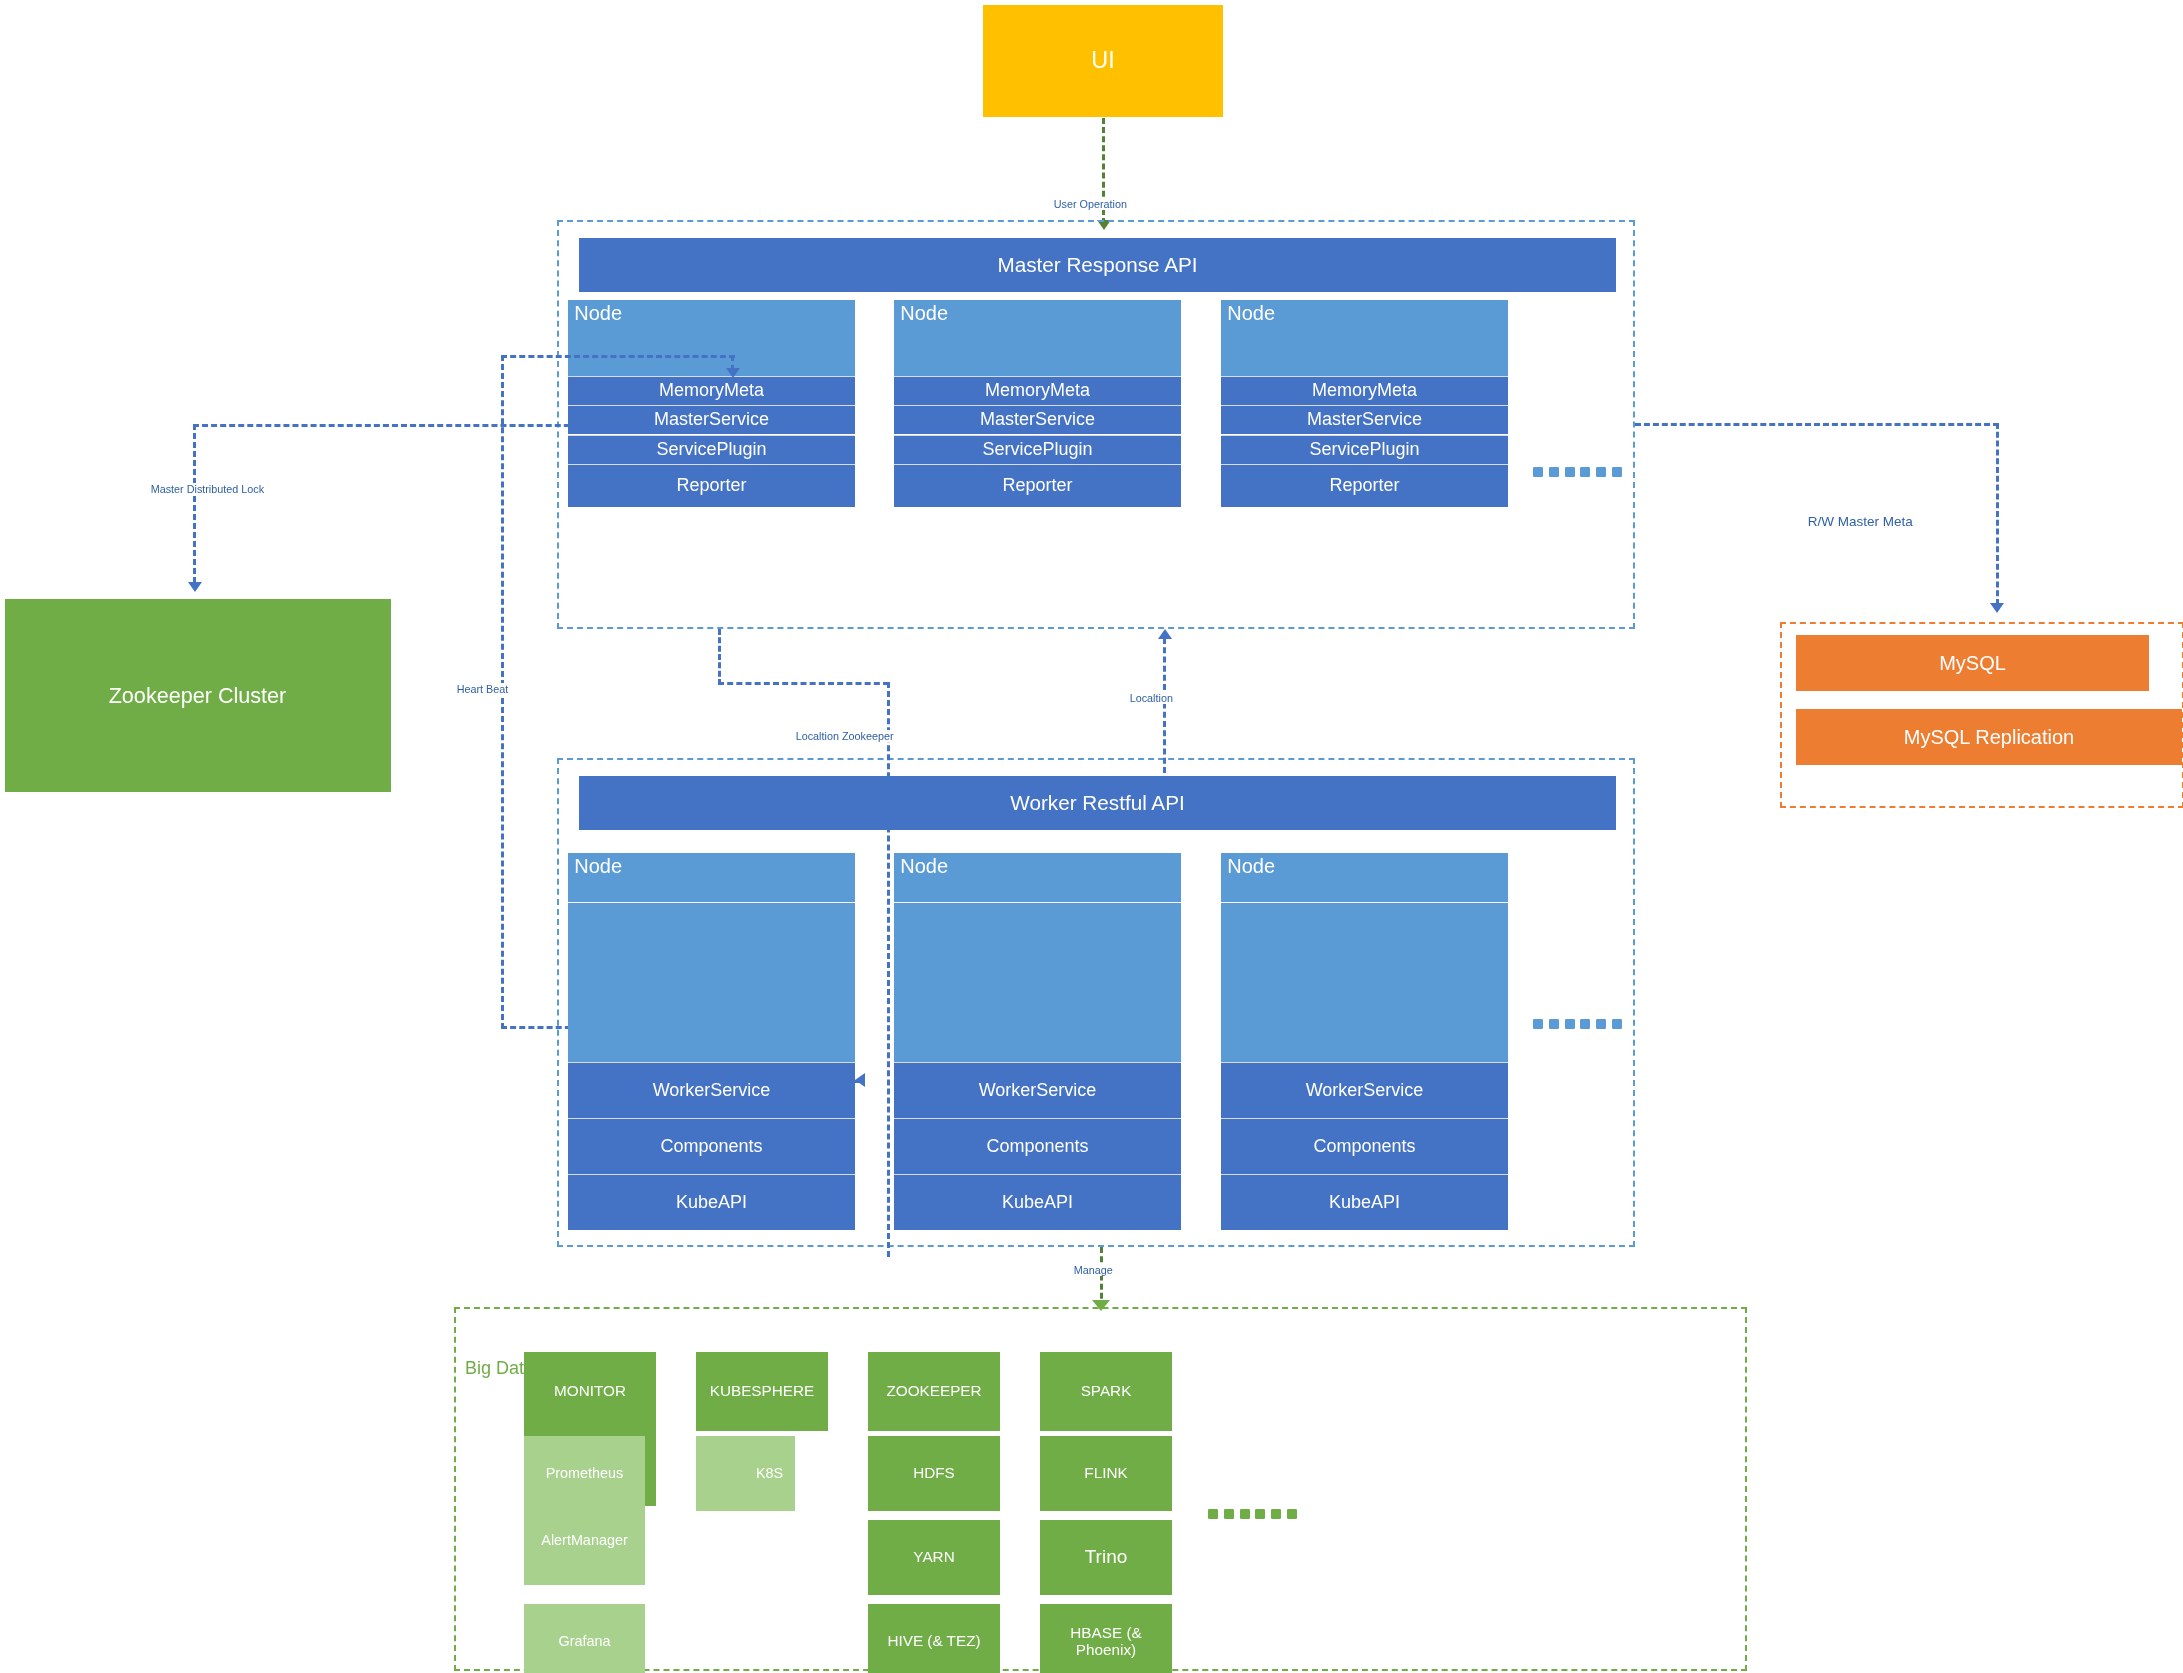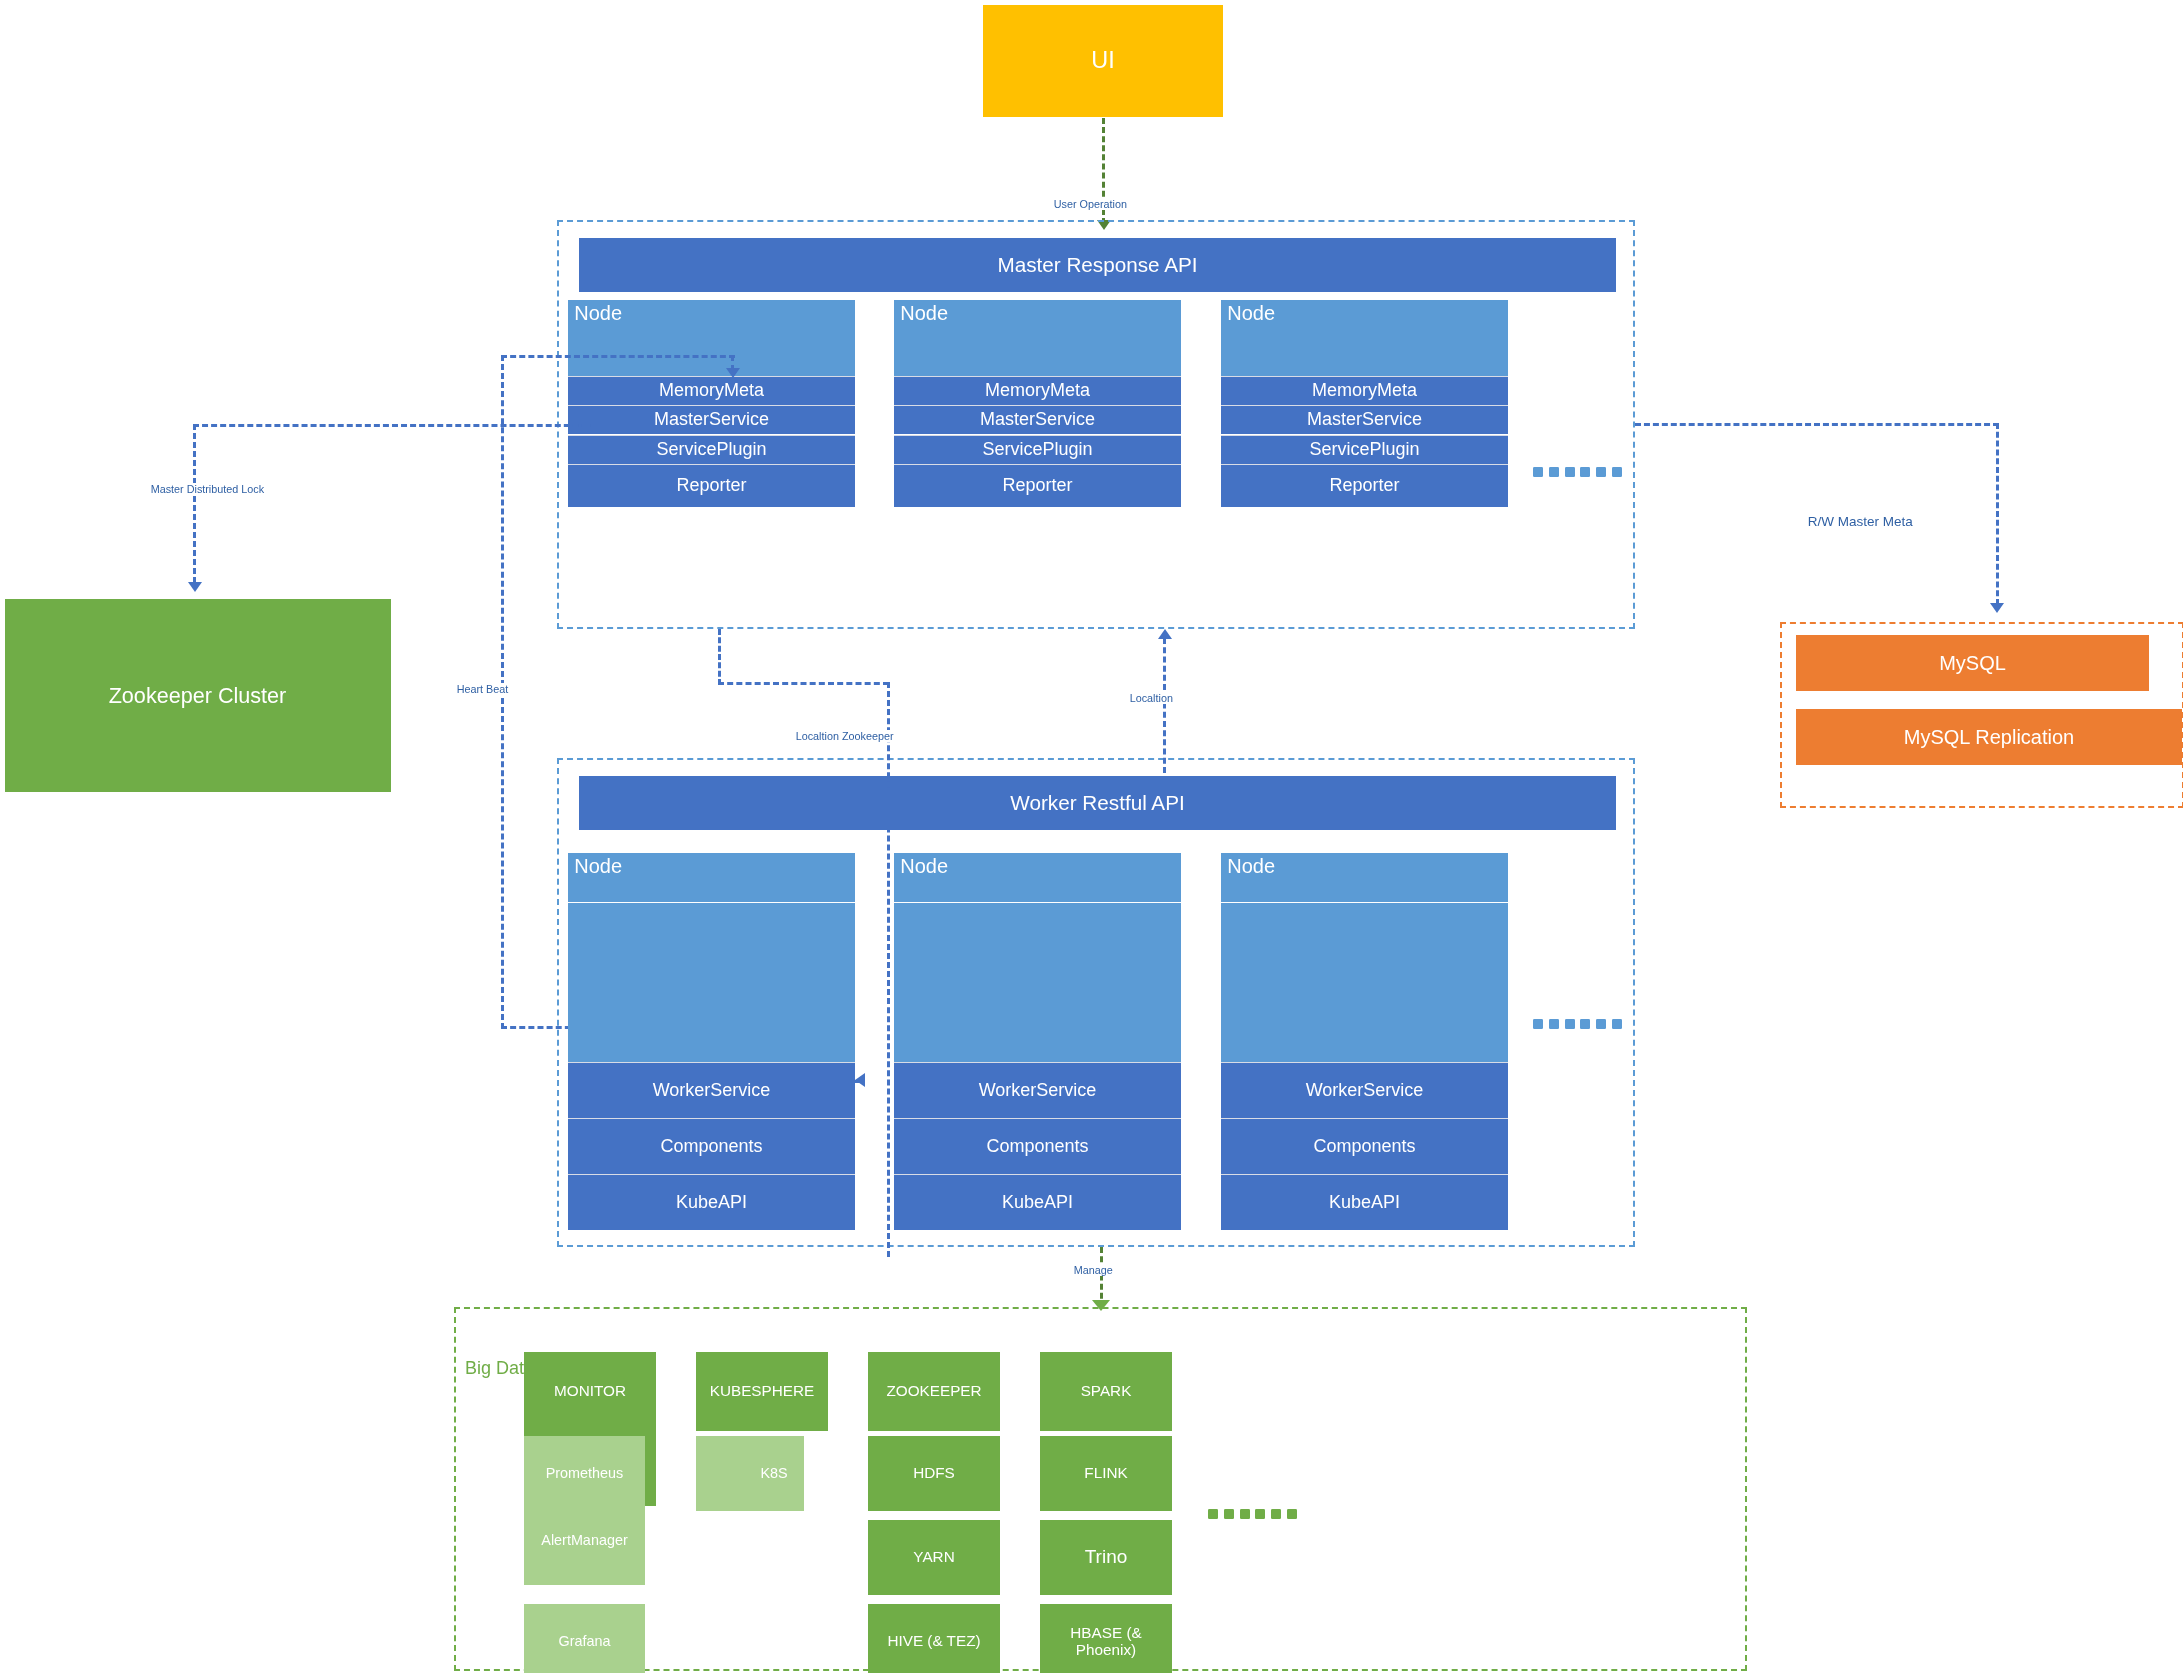--- a/index.html
+++ b/index.html
@@ -169,21 +169,21 @@
 
   <div class="frame frame-green" style="left:454px;top:1307px;width:1293px;height:364px;"></div>
   <div class="cap cap-green" style="left:465px;top:1318px;margin-top:40px;">Big Data  Service</div>
 
   <div class="box bd-dark" style="left:524px;top:1379px;width:132px;height:127px;font-size:15.3px;">MONITOR</div>
 
   <div class="box bd-light" style="left:524px;top:1436px;width:121px;height:75px;font-size:14.4px;">Prometheus</div>
   <div class="box bd-light" style="left:524px;top:1496px;width:121px;height:89px;font-size:14.4px;">AlertManager</div>
   <div class="box bd-light" style="left:524px;top:1604px;width:121px;height:75px;font-size:14.4px;">Grafana</div>
 
-  <div class="box bd-light" style="left:696px;top:1436px;width:108px;height:75px;font-size:14.4px;padding-left:48px;">K8S</div>
+  <div class="box bd-light" style="left:696px;top:1436px;width:99px;height:75px;font-size:14.4px;padding-left:48px;">K8S</div>
 
   <div class="box bd-dark" style="left:868px;top:1436px;width:132px;height:75px;font-size:15.3px;">HDFS</div>
   <div class="box bd-dark" style="left:868px;top:1520px;width:132px;height:75px;font-size:15.3px;">YARN</div>
   <div class="box bd-dark" style="left:868px;top:1604px;width:132px;height:75px;font-size:15.3px;">HIVE (&amp; TEZ)</div>
 
   <div class="box bd-dark" style="left:1040px;top:1436px;width:132px;height:75px;font-size:15.3px;">FLINK</div>
   <div class="box bd-dark" style="left:1040px;top:1520px;width:132px;height:75px;font-size:19px;">Trino</div>
   <div class="box bd-dark" style="left:1040px;top:1604px;width:132px;height:75px;font-size:15.3px;">HBASE (&amp; Phoenix)</div>
 
   <div class="box bd-dark" style="left:524px;top:1352px;width:132px;height:79px;font-size:15.3px;">MONITOR</div>

